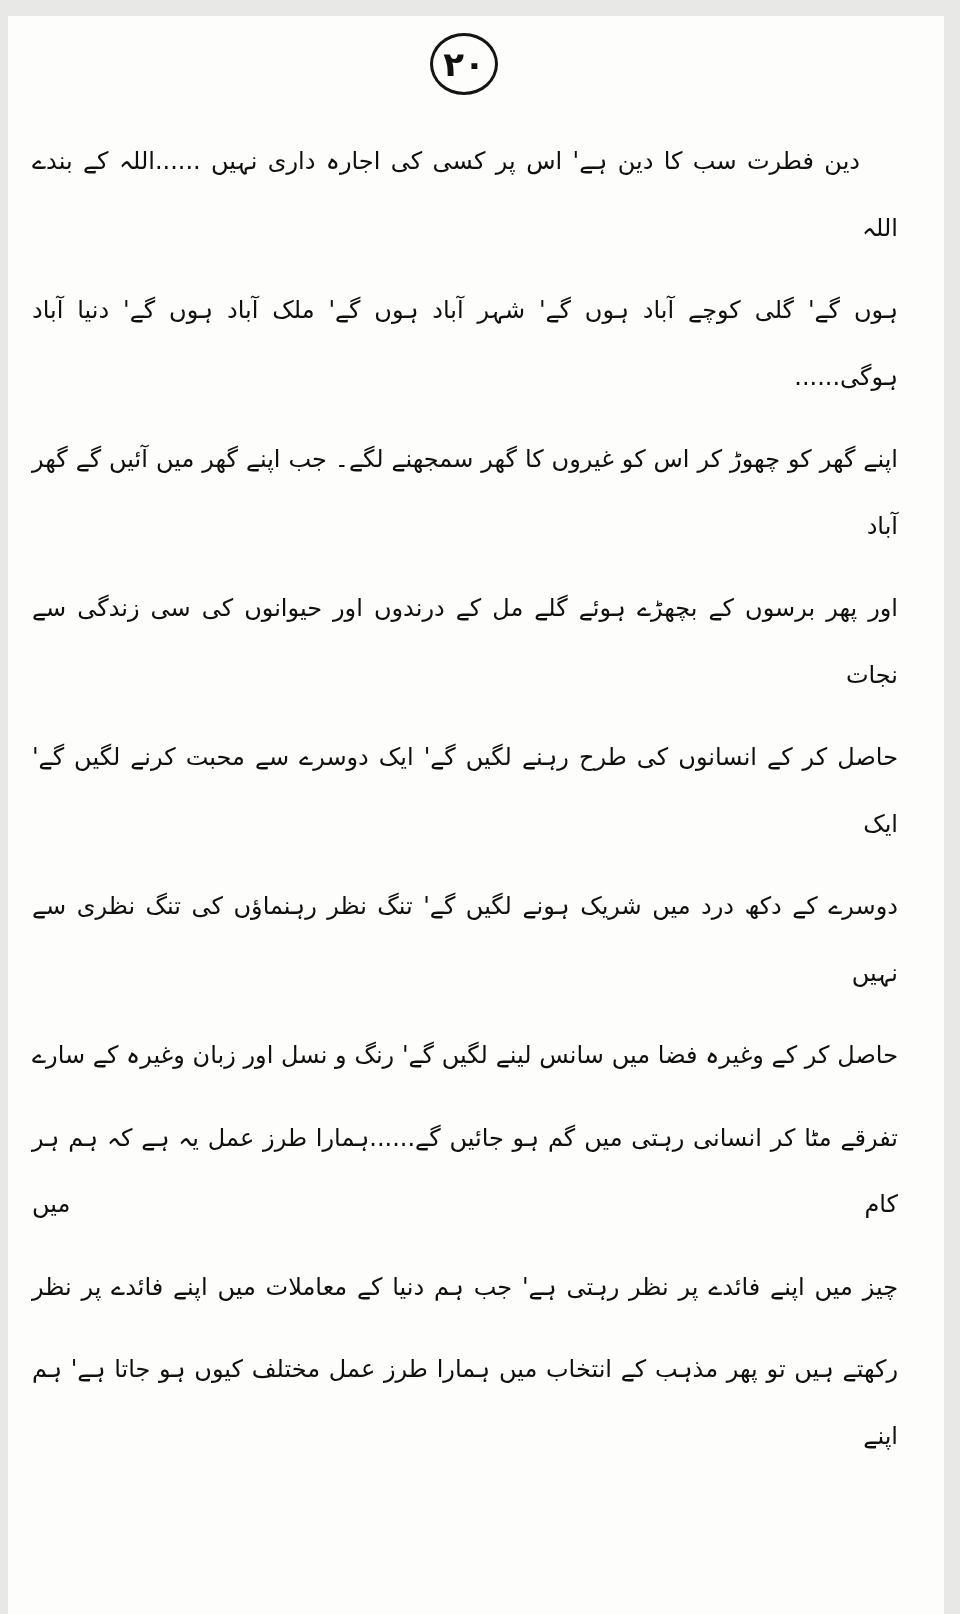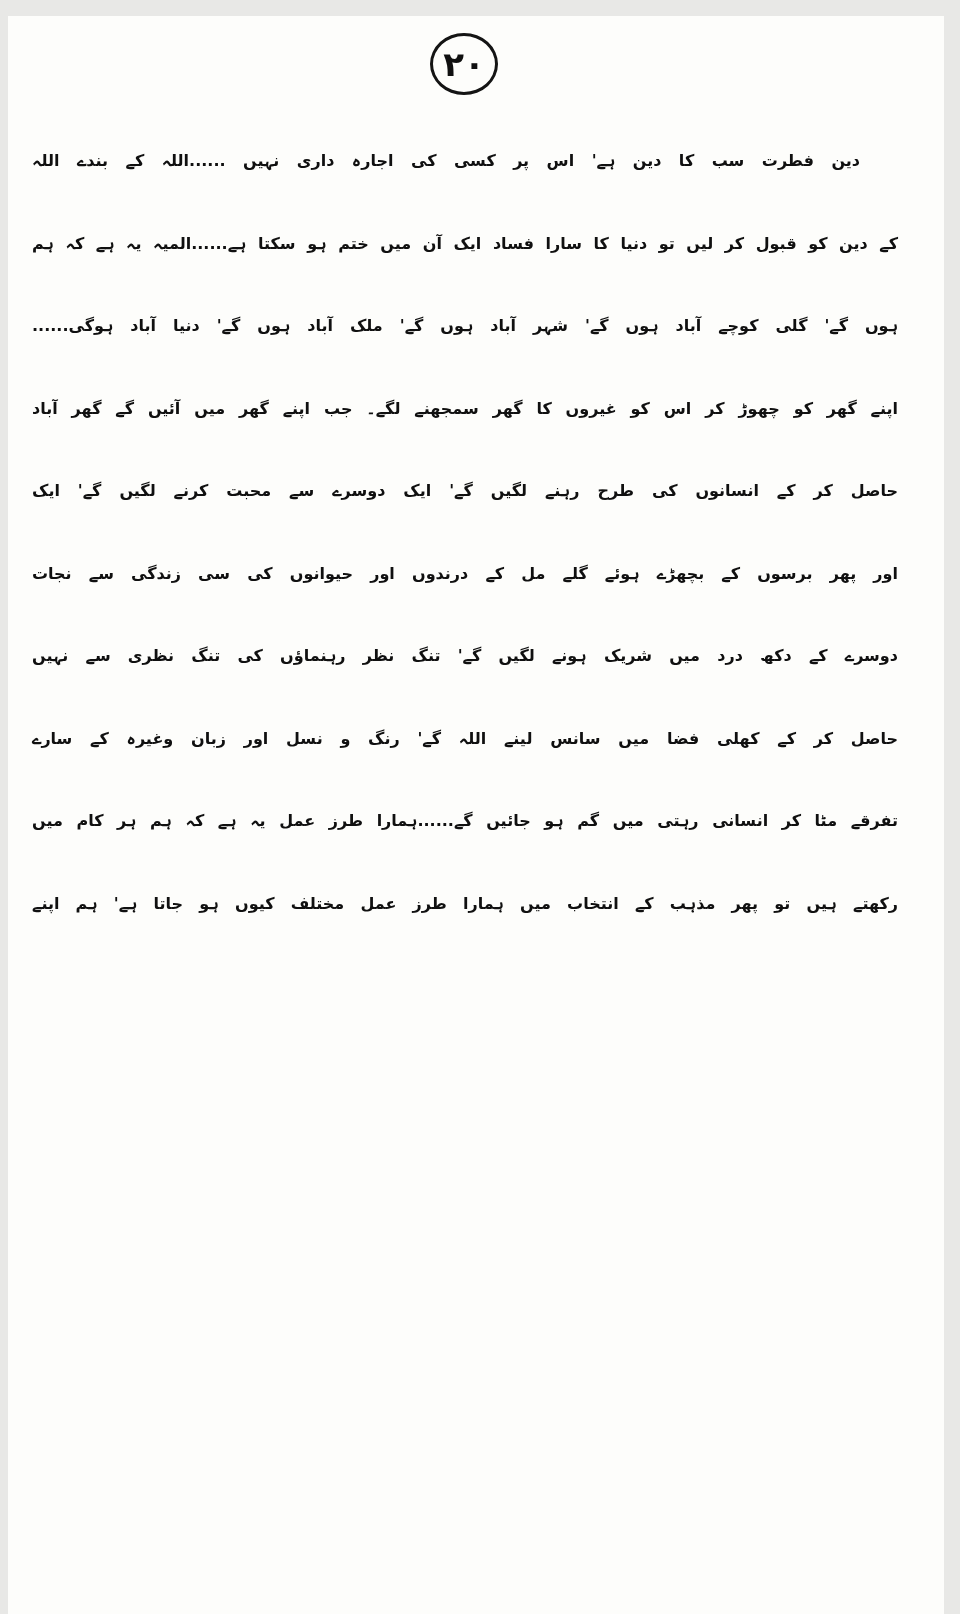--- a/index.html
+++ b/index.html
@@ -39,22 +39,22 @@
   }
   .text-column{
     position:absolute;
     top:96px;
     right:30px;
     left:32px;
     direction:rtl;
     unicode-bidi:embed;
   }
   .line{
-    font-size:16px;
-    font-weight:700;
+    font-size:24px;
+    font-weight:400;
     line-height:66.5px;
     white-space:normal;
     text-align:justify;
     text-align-last:justify;
     color:var(--ink);
     letter-spacing:.2px;
   }
   .line.para-start{
     text-indent:38px;
   }
@@ -63,25 +63,25 @@
 <body>
 
 <div class="page">
 
   <div class="page-number-badge">
     <span class="num">۲۰</span>
   </div>
 
   <div class="text-column">
     <div class="line para-start">دین فطرت سب کا دین ہے' اس پر کسی کی اجارہ داری نہیں ......اللہ کے بندے اللہ</div>
-    <div class="line">کے دین کو قبول کر لیں تو دنیا کا سارا فساد ایک آن میں ختم ہو سکتا ہے......المیہ یہ ہے کہ ہم</div>
     <div class="line">ہوں گے' گلی کوچے آباد ہوں گے' شہر آباد ہوں گے' ملک آباد ہوں گے' دنیا آباد ہوگی......</div>
     <div class="line">اپنے گھر کو چھوڑ کر اس کو غیروں کا گھر سمجھنے لگے۔ جب اپنے گھر میں آئیں گے گھر آباد</div>
+    <div class="line">اور پھر برسوں کے بچھڑے ہوئے گلے مل کے درندوں اور حیوانوں کی سی زندگی سے نجات</div>
     <div class="line">حاصل کر کے انسانوں کی طرح رہنے لگیں گے' ایک دوسرے سے محبت کرنے لگیں گے' ایک</div>
-    <div class="line">اور پھر برسوں کے بچھڑے ہوئے گلے مل کے درندوں اور حیوانوں کی سی زندگی سے نجات</div>
     <div class="line">دوسرے کے دکھ درد میں شریک ہونے لگیں گے' تنگ نظر رہنماؤں کی تنگ نظری سے نہیں</div>
-    <div class="line">حاصل کر کے کھلی فضا میں سانس لینے اللہ گے' رنگ و نسل اور زبان وغیرہ کے سارے</div>
+    <div class="line">حاصل کر کے وغیرہ فضا میں سانس لینے لگیں گے' رنگ و نسل اور زبان وغیرہ کے سارے</div>
     <div class="line">تفرقے مٹا کر انسانی رہتی میں گم ہو جائیں گے......ہمارا طرز عمل یہ ہے کہ ہم ہر کام میں</div>
+    <div class="line">چیز میں اپنے فائدے پر نظر رہتی ہے' جب ہم دنیا کے معاملات میں اپنے فائدے پر نظر</div>
     <div class="line">رکھتے ہیں تو پھر مذہب کے انتخاب میں ہمارا طرز عمل مختلف کیوں ہو جاتا ہے' ہم اپنے</div>
 
   </div>
 
 </div>
 
 </body></html>

